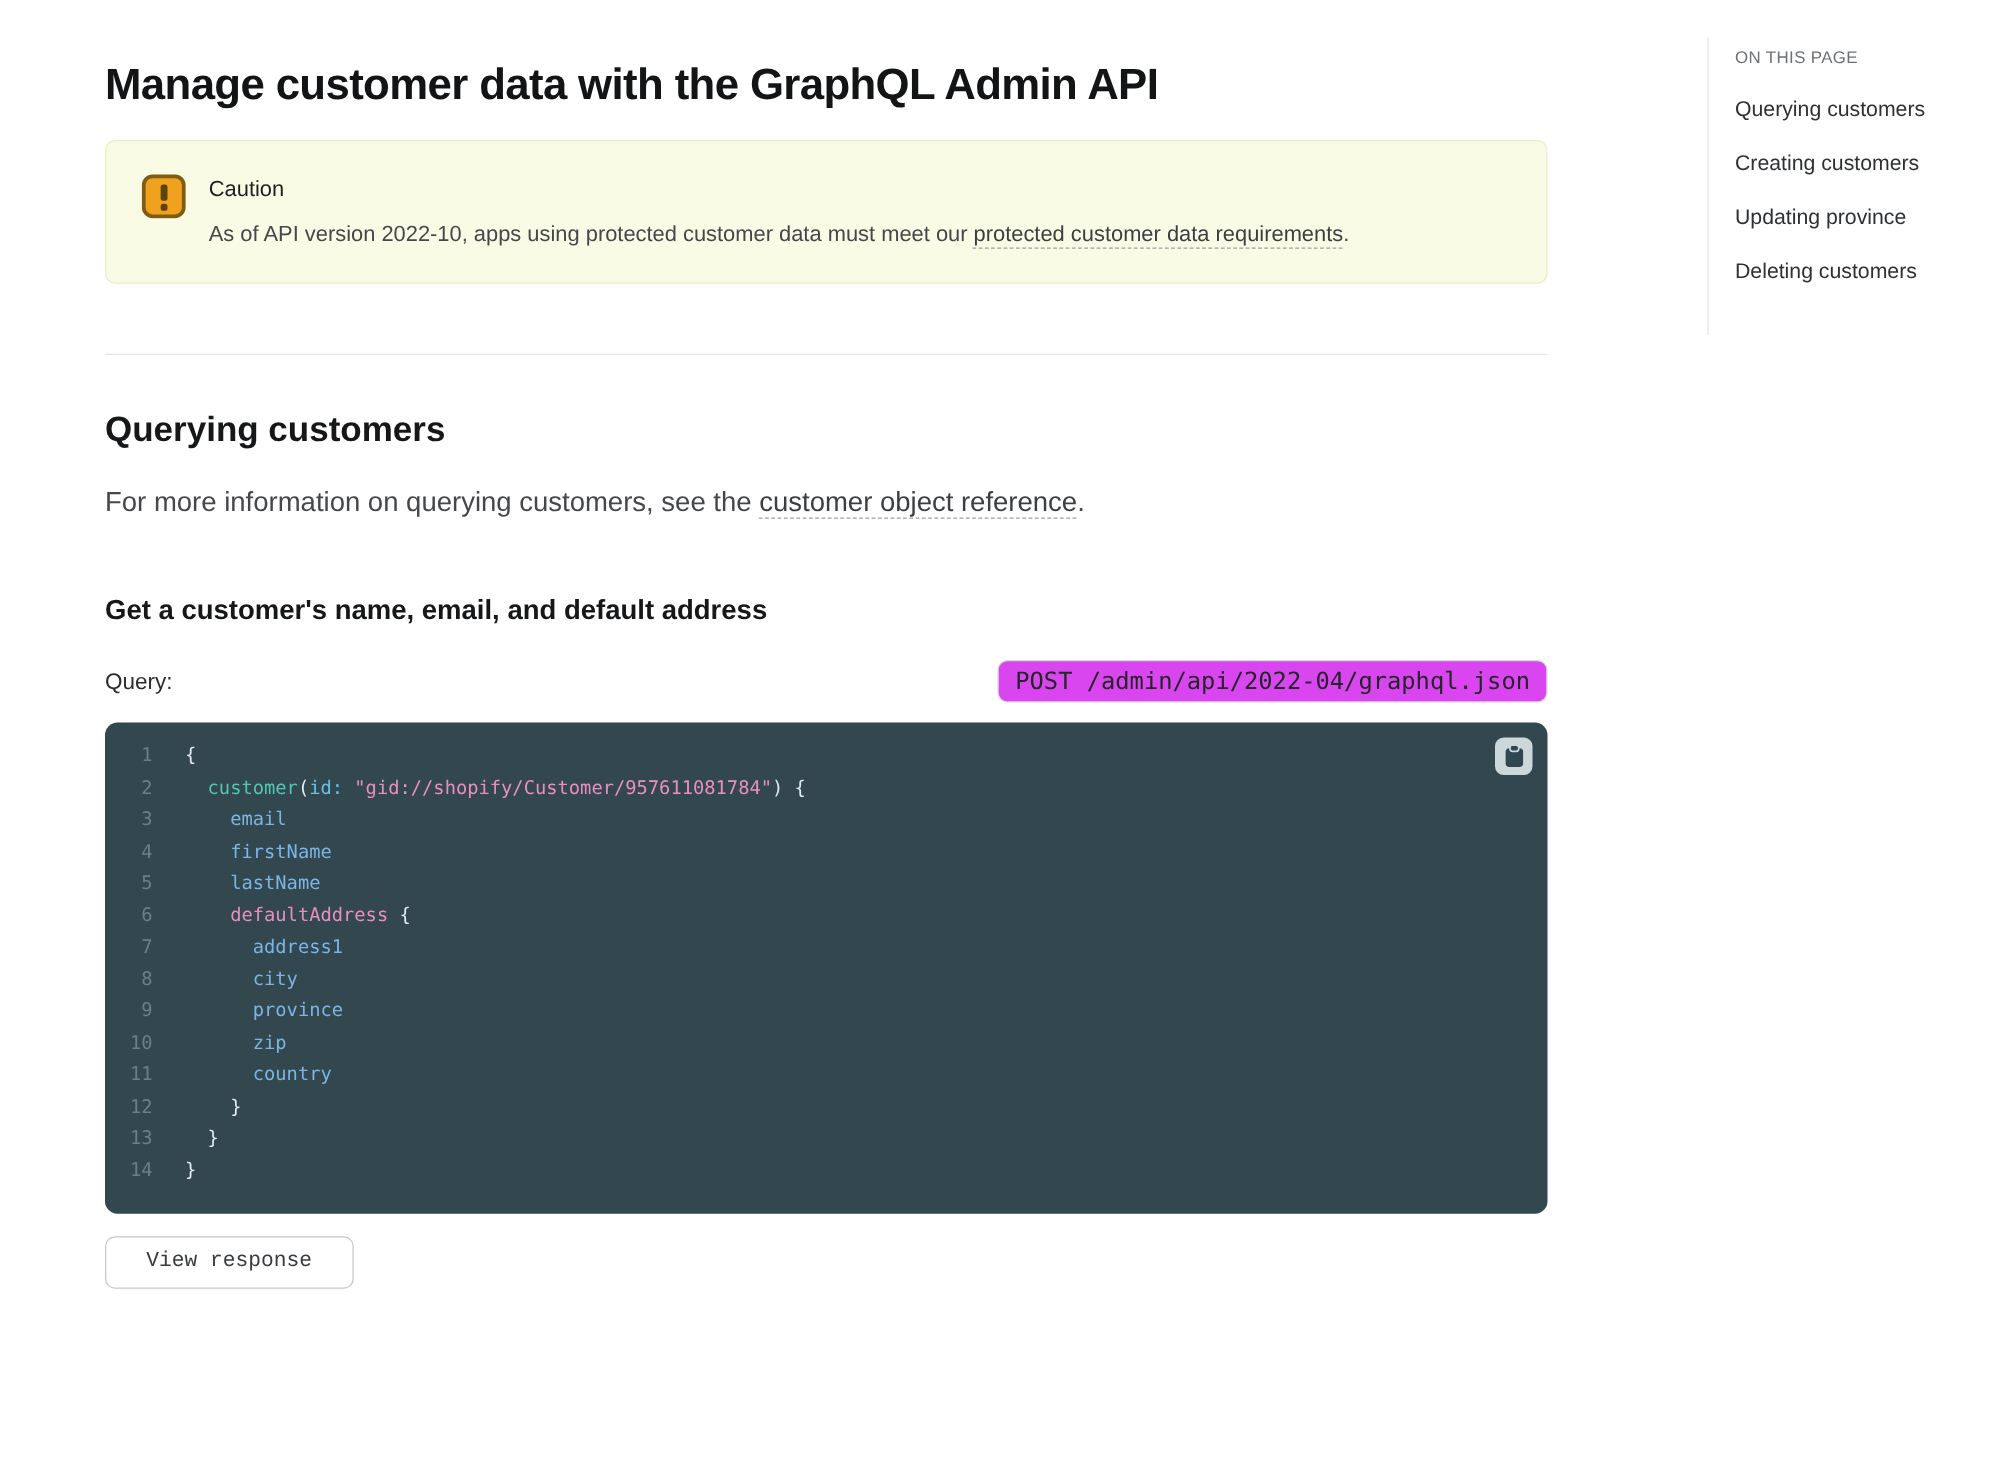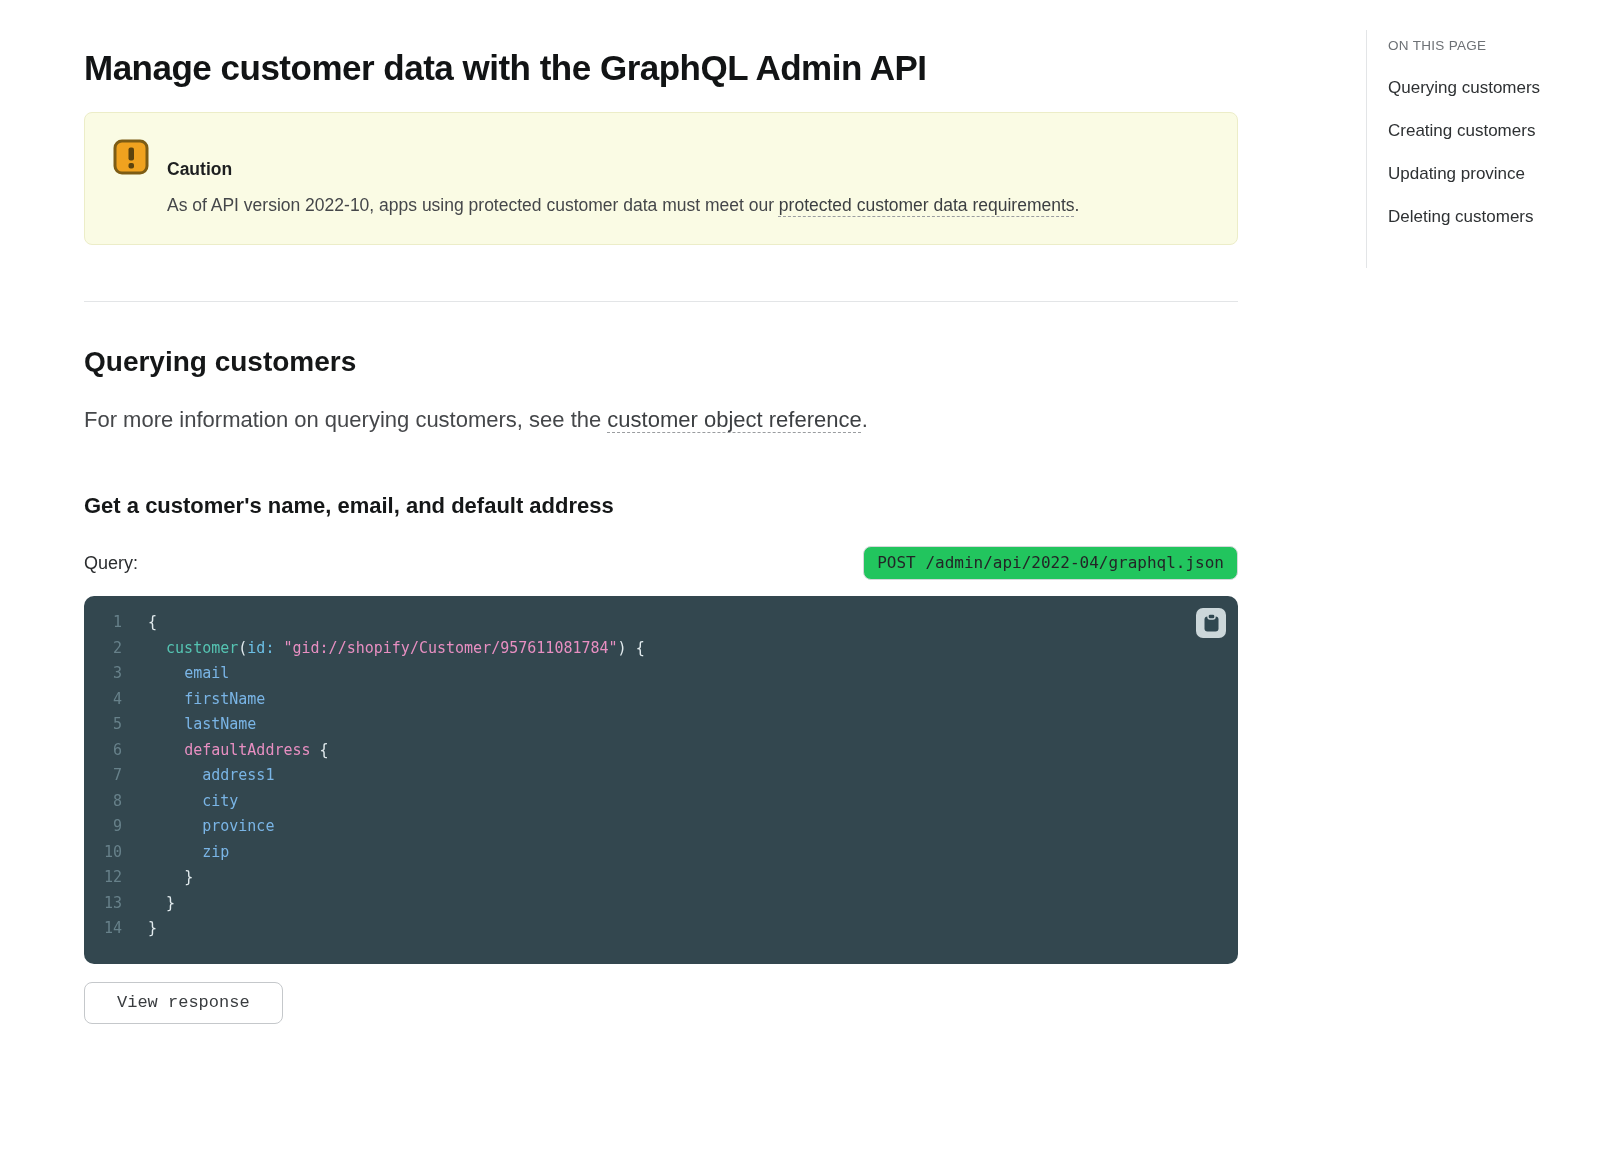--- a/index.html
+++ b/index.html
@@ -39,24 +39,24 @@
     background: #fafbe4;
     border: 1px solid #ecedc8;
     border-radius: 8px;
     padding: 24px 28px;
     display: flex;
     gap: 18px;
   }
   .caution-icon { flex: 0 0 36px; margin-top: 2px; }
   .caution-title {
     font-size: 17.5px;
-    font-weight: 700;
+    font-weight: 400;
     color: #1d1f20;
     line-height: 24px;
-    margin-top: 20px;
+    margin-top: 2px;
   }
   .caution-text {
     margin: 9px 0 0 0;
     font-size: 17.5px;
     line-height: 30px;
     color: #45474a;
     max-width: 1030px;
   }
   a.doc-link {
     color: #3c3f42;
@@ -95,23 +95,23 @@
   .query-row {
     margin-top: 26px;
     display: flex;
     align-items: center;
     gap: 10px;
     justify-content: space-between;
   }
   .query-label { font-size: 18px; color: #2b2d2f; }
   .endpoint-chip {
     font-family: "DejaVu Sans Mono", "Liberation Mono", monospace;
-    font-size: 16px;
+    font-size: 19px;
     color: #232527;
-    background: #22c55e;
+    background: #d946ef;
     border: 1px solid #d6d8da;
     border-radius: 8px;
     padding: 5px 13px;
     line-height: 22px;
   }
   
   .code-block {
     position: relative;
     margin-top: 16px;
     background: #33474f;
@@ -237,20 +237,21 @@
         <div class="code-line"><span class="line-num">1</span><span><span class="tok-punc">{</span></span></div>
         <div class="code-line"><span class="line-num">2</span><span><span class="tok-plain">  </span><span class="tok-keyword">customer</span><span class="tok-punc">(</span><span class="tok-attr">id:</span><span class="tok-plain"> </span><span class="tok-string">"gid://shopify/Customer/957611081784"</span><span class="tok-punc">) {</span></span></div>
         <div class="code-line"><span class="line-num">3</span><span><span class="tok-plain">    </span><span class="tok-field">email</span></span></div>
         <div class="code-line"><span class="line-num">4</span><span><span class="tok-plain">    </span><span class="tok-field">firstName</span></span></div>
         <div class="code-line"><span class="line-num">5</span><span><span class="tok-plain">    </span><span class="tok-field">lastName</span></span></div>
         <div class="code-line"><span class="line-num">6</span><span><span class="tok-plain">    </span><span class="tok-pink">defaultAddress</span><span class="tok-punc"> {</span></span></div>
         <div class="code-line"><span class="line-num">7</span><span><span class="tok-plain">      </span><span class="tok-field">address1</span></span></div>
         <div class="code-line"><span class="line-num">8</span><span><span class="tok-plain">      </span><span class="tok-field">city</span></span></div>
         <div class="code-line"><span class="line-num">9</span><span><span class="tok-plain">      </span><span class="tok-field">province</span></span></div>
         <div class="code-line"><span class="line-num">10</span><span><span class="tok-plain">      </span><span class="tok-field">zip</span></span></div>
+        <div class="code-line"><span class="line-num">11</span><span><span class="tok-plain">      </span><span class="tok-field">country</span></span></div>
         <div class="code-line"><span class="line-num">12</span><span><span class="tok-plain">    </span><span class="tok-punc">}</span></span></div>
         <div class="code-line"><span class="line-num">13</span><span><span class="tok-plain">  </span><span class="tok-punc">}</span></span></div>
         <div class="code-line"><span class="line-num">14</span><span><span class="tok-punc">}</span></span></div>
       </div>
   </div>
 
   <button class="view-response">View response</button>
 
 </main>
 

